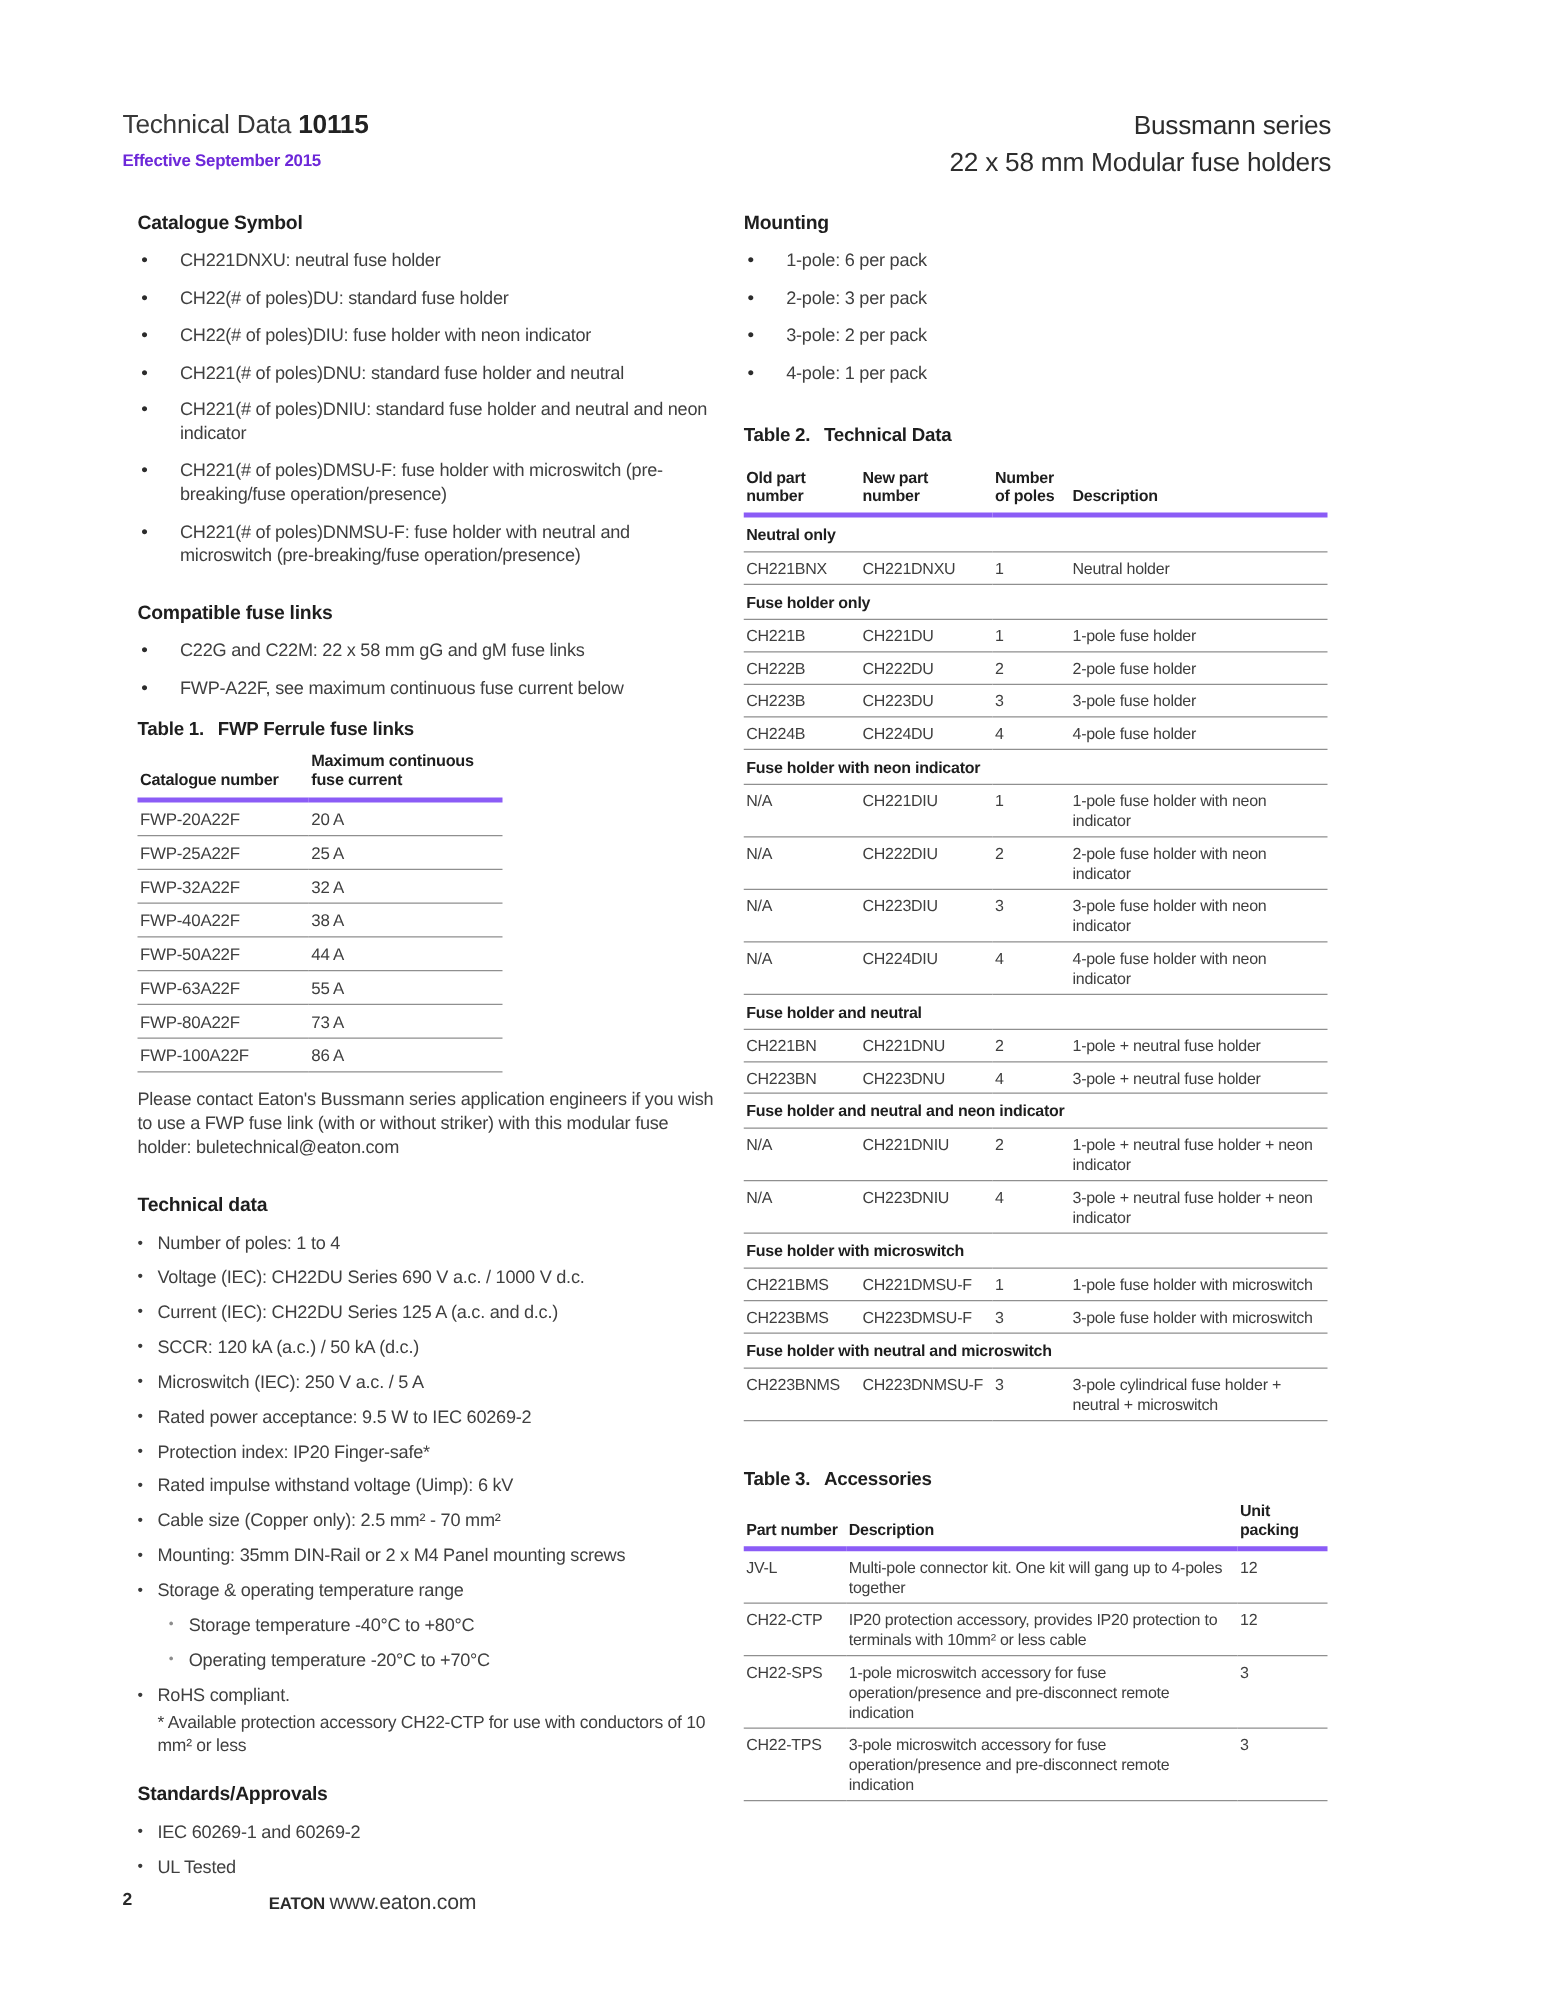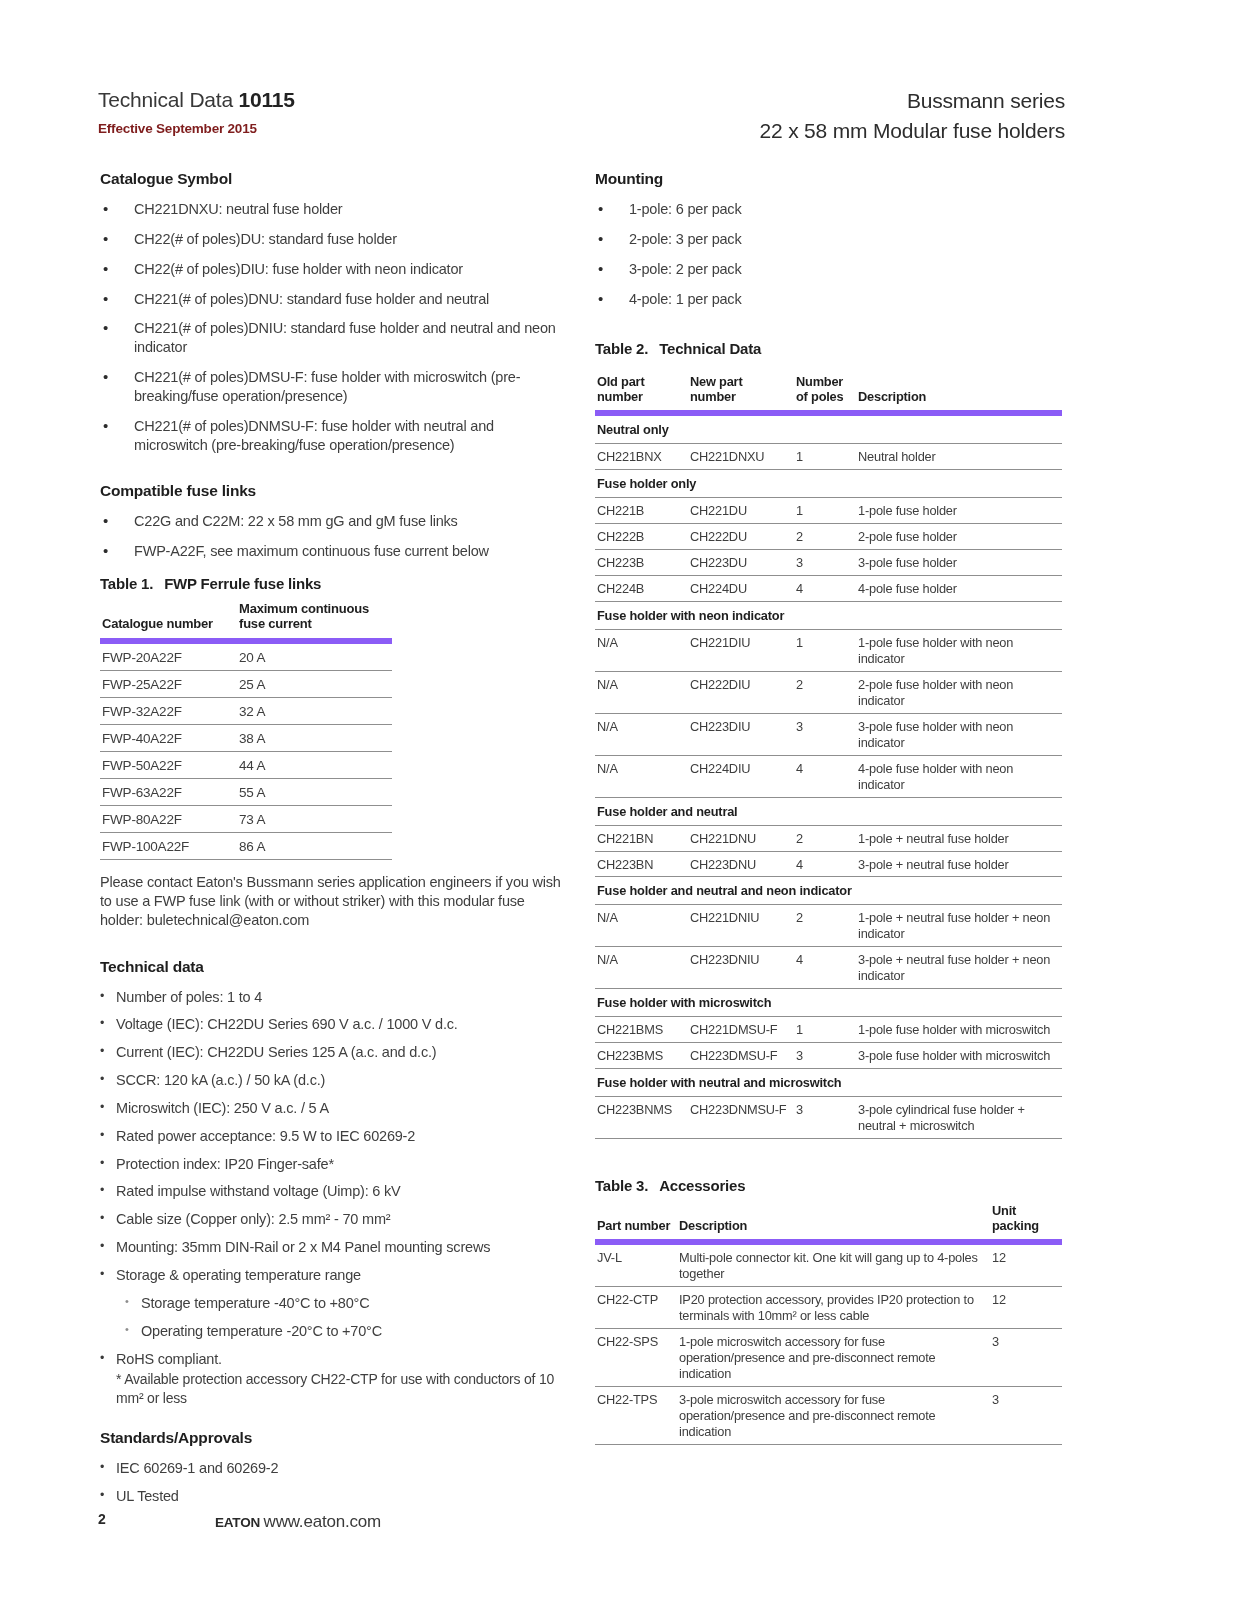--- a/index.html
+++ b/index.html
@@ -5,42 +5,42 @@
   html,body{margin:0;padding:0;background:#ffffff;}
   body{
     width:1236px;height:1600px;position:relative;
     font-family:"Liberation Sans", sans-serif;
     color:#3d3d3d;letter-spacing:-0.2px;
     -webkit-font-smoothing:antialiased;
   }
   .hdr-left{position:absolute;left:98px;top:88px;}
   .doc-title{font-size:21px;color:#383838;}
   .doc-title b{font-weight:bold;color:#222;}
-  .effective{font-size:13.5px;font-weight:bold;color:#7f1d1d;margin-top:9px;}
+  .effective{font-size:13.5px;font-weight:bold;color:#6d28d9;margin-top:9px;}
   .hdr-right{position:absolute;right:171px;top:86px;text-align:right;font-size:21px;color:#2d2d2d;line-height:1.43;}
-  .col-left{position:absolute;left:100px;top:170px;width:470px;}
+  .col-left{position:absolute;left:110px;top:170px;width:470px;}
   .col-right{position:absolute;left:595px;top:170px;width:470px;}
   .h-sec{font-size:15.5px;font-weight:bold;color:#1e1e1e;margin:0;}
   .mt{margin-top:28px;}
   ul{list-style:none;margin:0;padding:0;}
   ul.wide{margin-top:12px;}
   ul.wide li{position:relative;padding-left:34px;font-size:14.5px;line-height:1.3;margin-bottom:11px;color:#3f3f3f;}
   ul.wide li::before{content:"\2022";position:absolute;left:3px;top:-1px;font-size:15px;color:#2c2c2c;}
   ul.tech{margin-top:12px;}
   ul.tech > li{position:relative;padding-left:16px;font-size:14.5px;line-height:1.3;margin-bottom:9px;color:#3f3f3f;}
   ul.tech > li::before{content:"\2022";position:absolute;left:0;top:0;font-size:12.5px;color:#3a3a3a;}
   ul.sub{margin:9px 0 0 9px;}
   ul.sub li{position:relative;padding-left:16px;margin-bottom:9px;font-size:14.5px;color:#3f3f3f;}
   ul.sub li::before{content:"\2022";position:absolute;left:0;top:0;font-size:11px;color:#8d8d8d;}
   .note{margin-top:2px;font-size:14px;line-height:1.3;color:#3f3f3f;}
   .para{font-size:14.5px;line-height:1.3;color:#3f3f3f;margin-top:13px;}
   .caption{font-size:15px;font-weight:bold;color:#1e1e1e;margin-top:27px;}
   .caption .cap-label{margin-right:11px;}
   table{border-collapse:collapse;table-layout:fixed;margin-top:8px;}
-  th{font-weight:bold;color:#1e1e1e;text-align:left;vertical-align:bottom;border-bottom:6px solid #8b5cf6;}
+  th{font-weight:bold;color:#1e1e1e;text-align:left;vertical-align:bottom;border-bottom:4px solid #8b5cf6;}
   td{vertical-align:top;border-bottom:1px solid #8f8f8f;color:#3e3e3e;}
   .t1{width:292px;}
   .t1 th{font-size:13px;line-height:1.15;padding:2px 4px 6px 2px;}
   .t1 td{font-size:13.5px;padding:6px 4px 5px 2px;}
   .t2,.t3{width:467px;}
   .t2 th,.t3 th{font-size:12.8px;line-height:1.15;padding:2px 4px 5px 2px;}
   .t2 td,.t3 td{font-size:12.8px;line-height:1.25;padding:5px 4px 4px 2px;}
   .t2 td.section,.t3 td.section{font-weight:bold;color:#1e1e1e;padding-top:6px;padding-bottom:5px;}
   .footer{position:absolute;left:98px;top:1511px;font-size:14px;color:#2a2a2a;}
   .footer .pgnum{font-weight:bold;}

